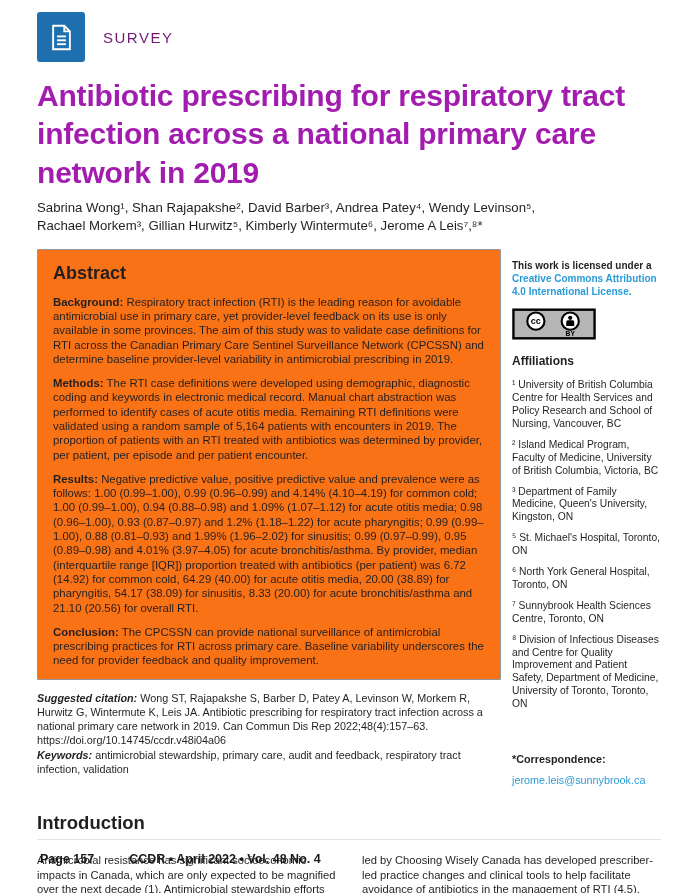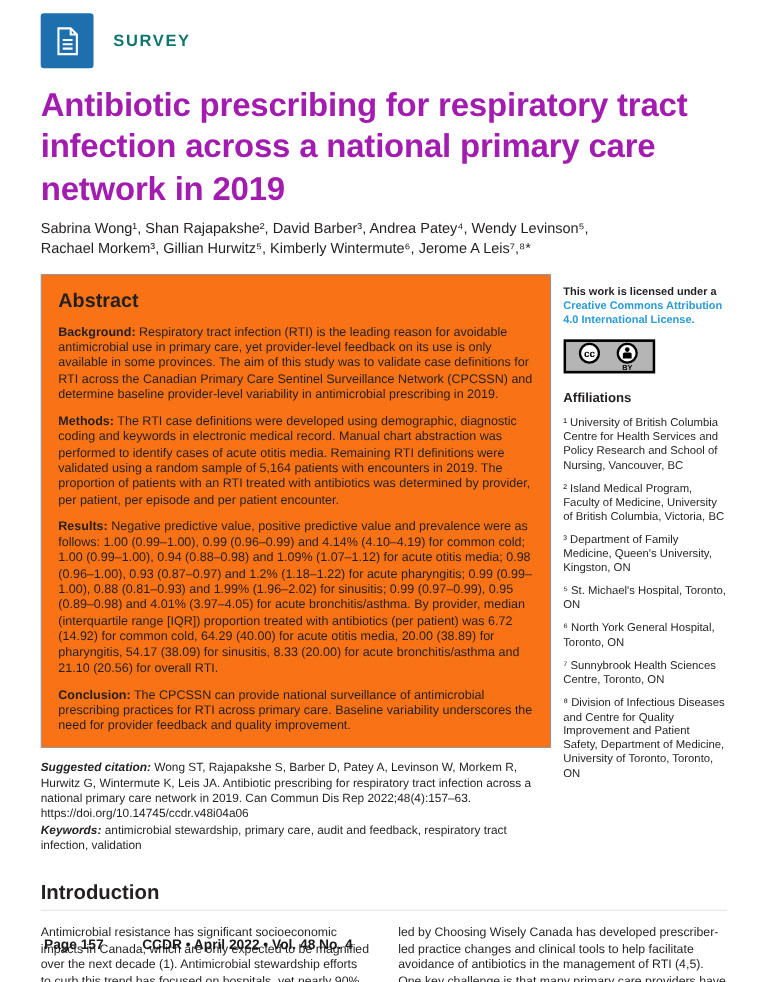--- a/index.html
+++ b/index.html
@@ -14,21 +14,21 @@
     color: #231f20;
     padding: 10px 29px 0 37px;
     overflow: hidden;
   }
   
   .badge-row { display:flex; align-items:center; gap:18px; margin-top:2px; }
   .survey-icon {
     width:48px; height:50px; background:#1e6fad; border-radius:3px;
     display:flex; align-items:center; justify-content:center; flex:0 0 48px;
   }
-  .survey-label { color:#0f766e; font-size:15px; letter-spacing:1.5px; font-weight:700; }
+  .survey-label { color:#701a75; font-size:15px; letter-spacing:1.5px; font-weight:400; }
   .title {
     font-size:30px; font-weight:700; line-height:1.28; letter-spacing:-0.2px;
     margin:15px 0 7px; max-width:636px; color:#a21caf;
   }
   .authors { font-size:13.2px; line-height:1.38; color:#231f20; max-width:600px; }
   
   .content-row { display:flex; margin-top:13px; }
   .main-col { flex:0 0 464px; width:464px; }
   .side-col { flex:1; padding-left:11px; }
   
@@ -125,20 +125,24 @@
       <h3 class="affil-heading">Affiliations</h3>
 
       <p class="affil-item">¹ University of British Columbia Centre for Health Services and Policy Research and School of Nursing, Vancouver, BC</p>
       <p class="affil-item">² Island Medical Program, Faculty of Medicine, University of British Columbia, Victoria, BC</p>
       <p class="affil-item">³ Department of Family Medicine, Queen's University, Kingston, ON</p>
       <p class="affil-item">⁵ St. Michael's Hospital, Toronto, ON</p>
       <p class="affil-item">⁶ North York General Hospital, Toronto, ON</p>
       <p class="affil-item">⁷ Sunnybrook Health Sciences Centre, Toronto, ON</p>
       <p class="affil-item">⁸ Division of Infectious Diseases and Centre for Quality Improvement and Patient Safety, Department of Medicine, University of Toronto, Toronto, ON</p>
 
+      <div class="correspondence">
+        <p class="corr-label">*Correspondence:</p>
+        <a class="link corr-email">jerome.leis@sunnybrook.ca</a>
+      </div>
     </div>
   </div>
 
   <div class="intro-section">
     <h2>Introduction</h2>
     <div class="intro-cols">
       <div class="intro-col">
         <p>Antimicrobial resistance has significant socioeconomic impacts in Canada, which are only expected to be magnified over the next decade (1). Antimicrobial stewardship efforts to curb this trend has focused on hospitals, yet nearly 90% of antimicrobials are dispensed in the community sector, with a large proportion of these prescriptions arising from primary care (2).</p>
 
       </div>

